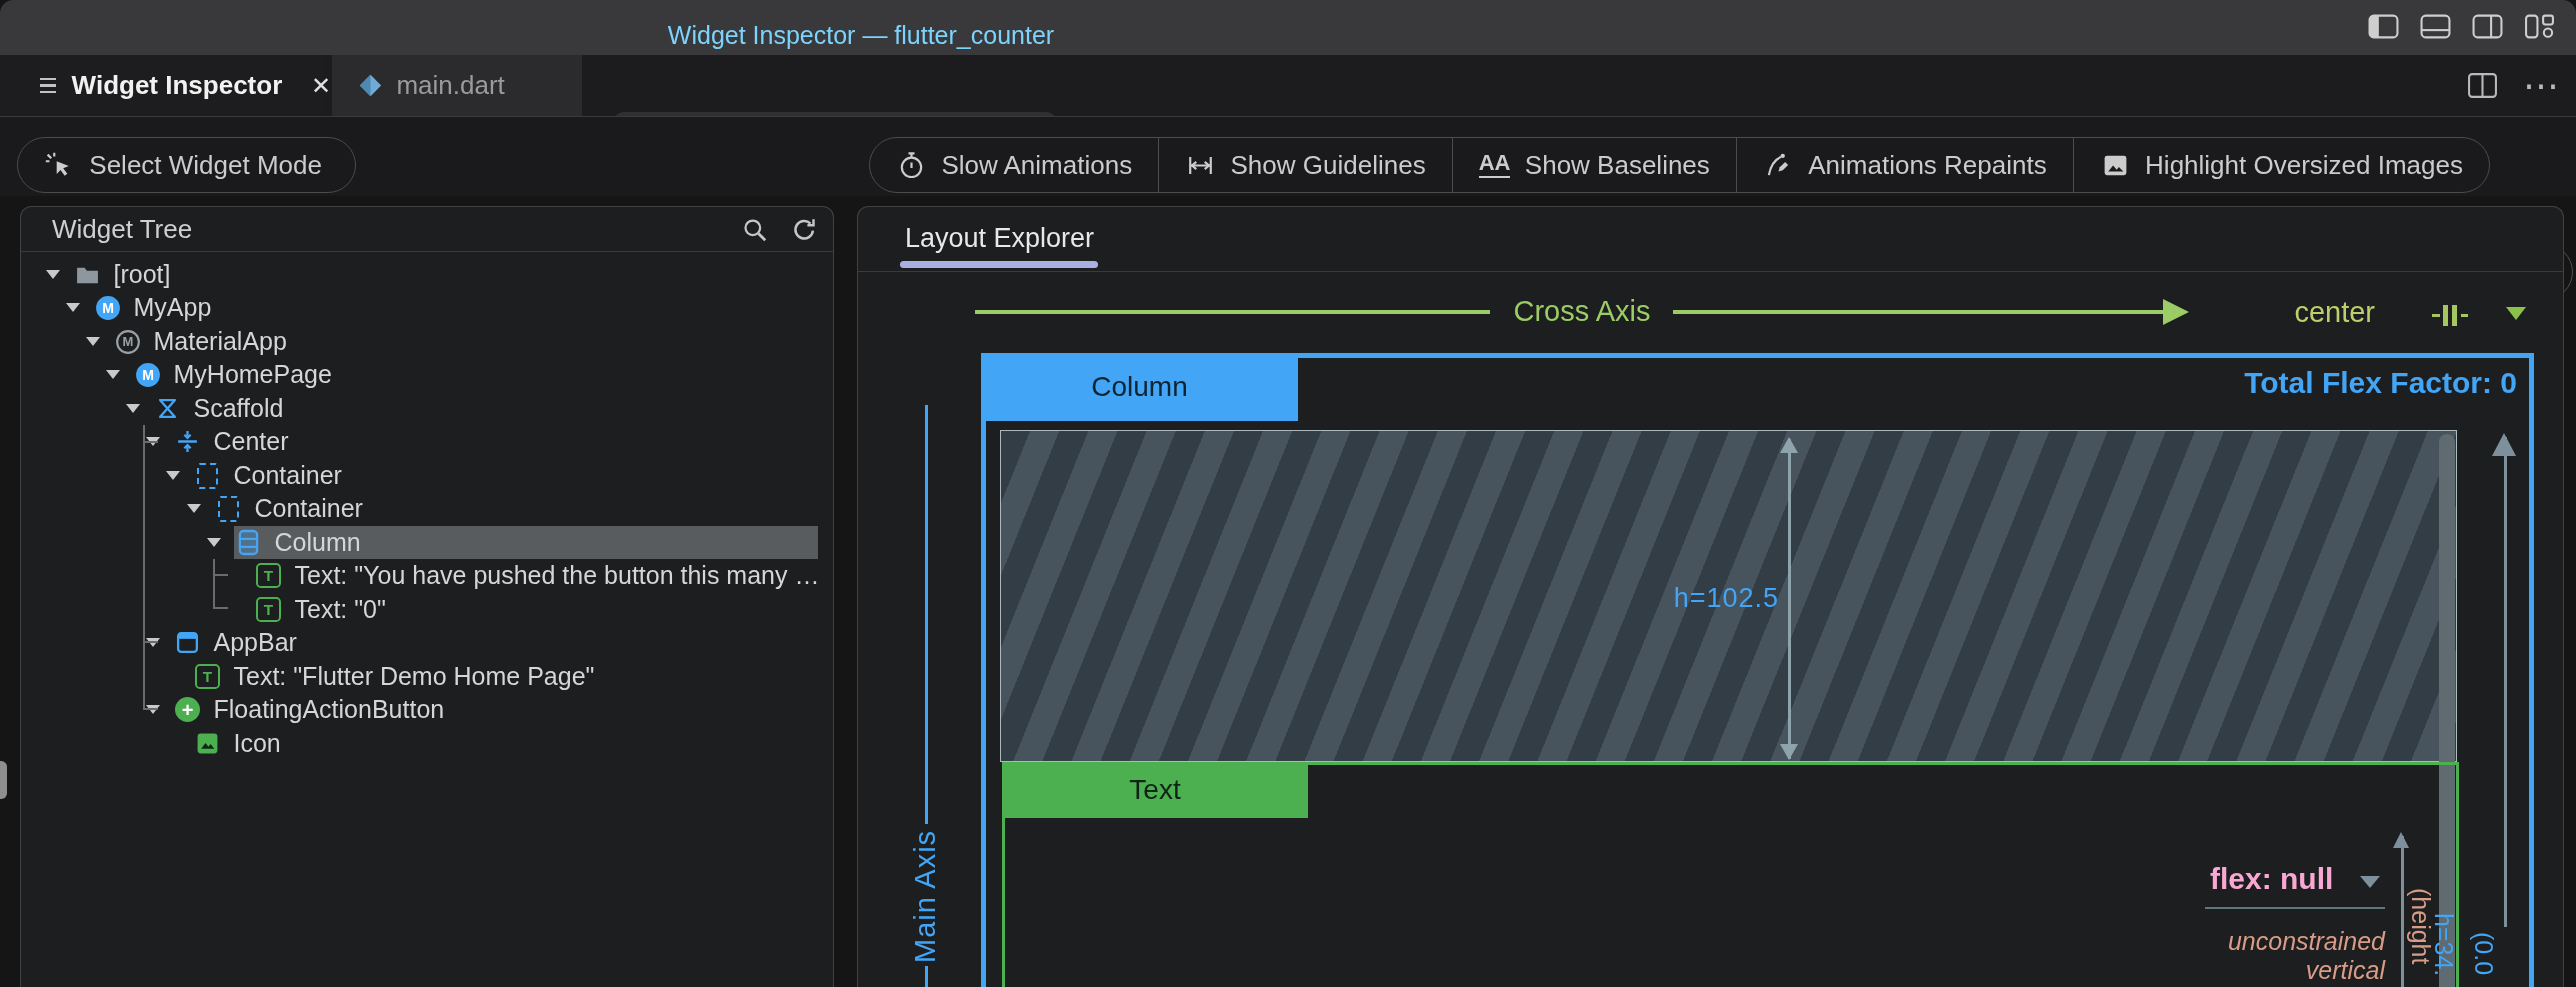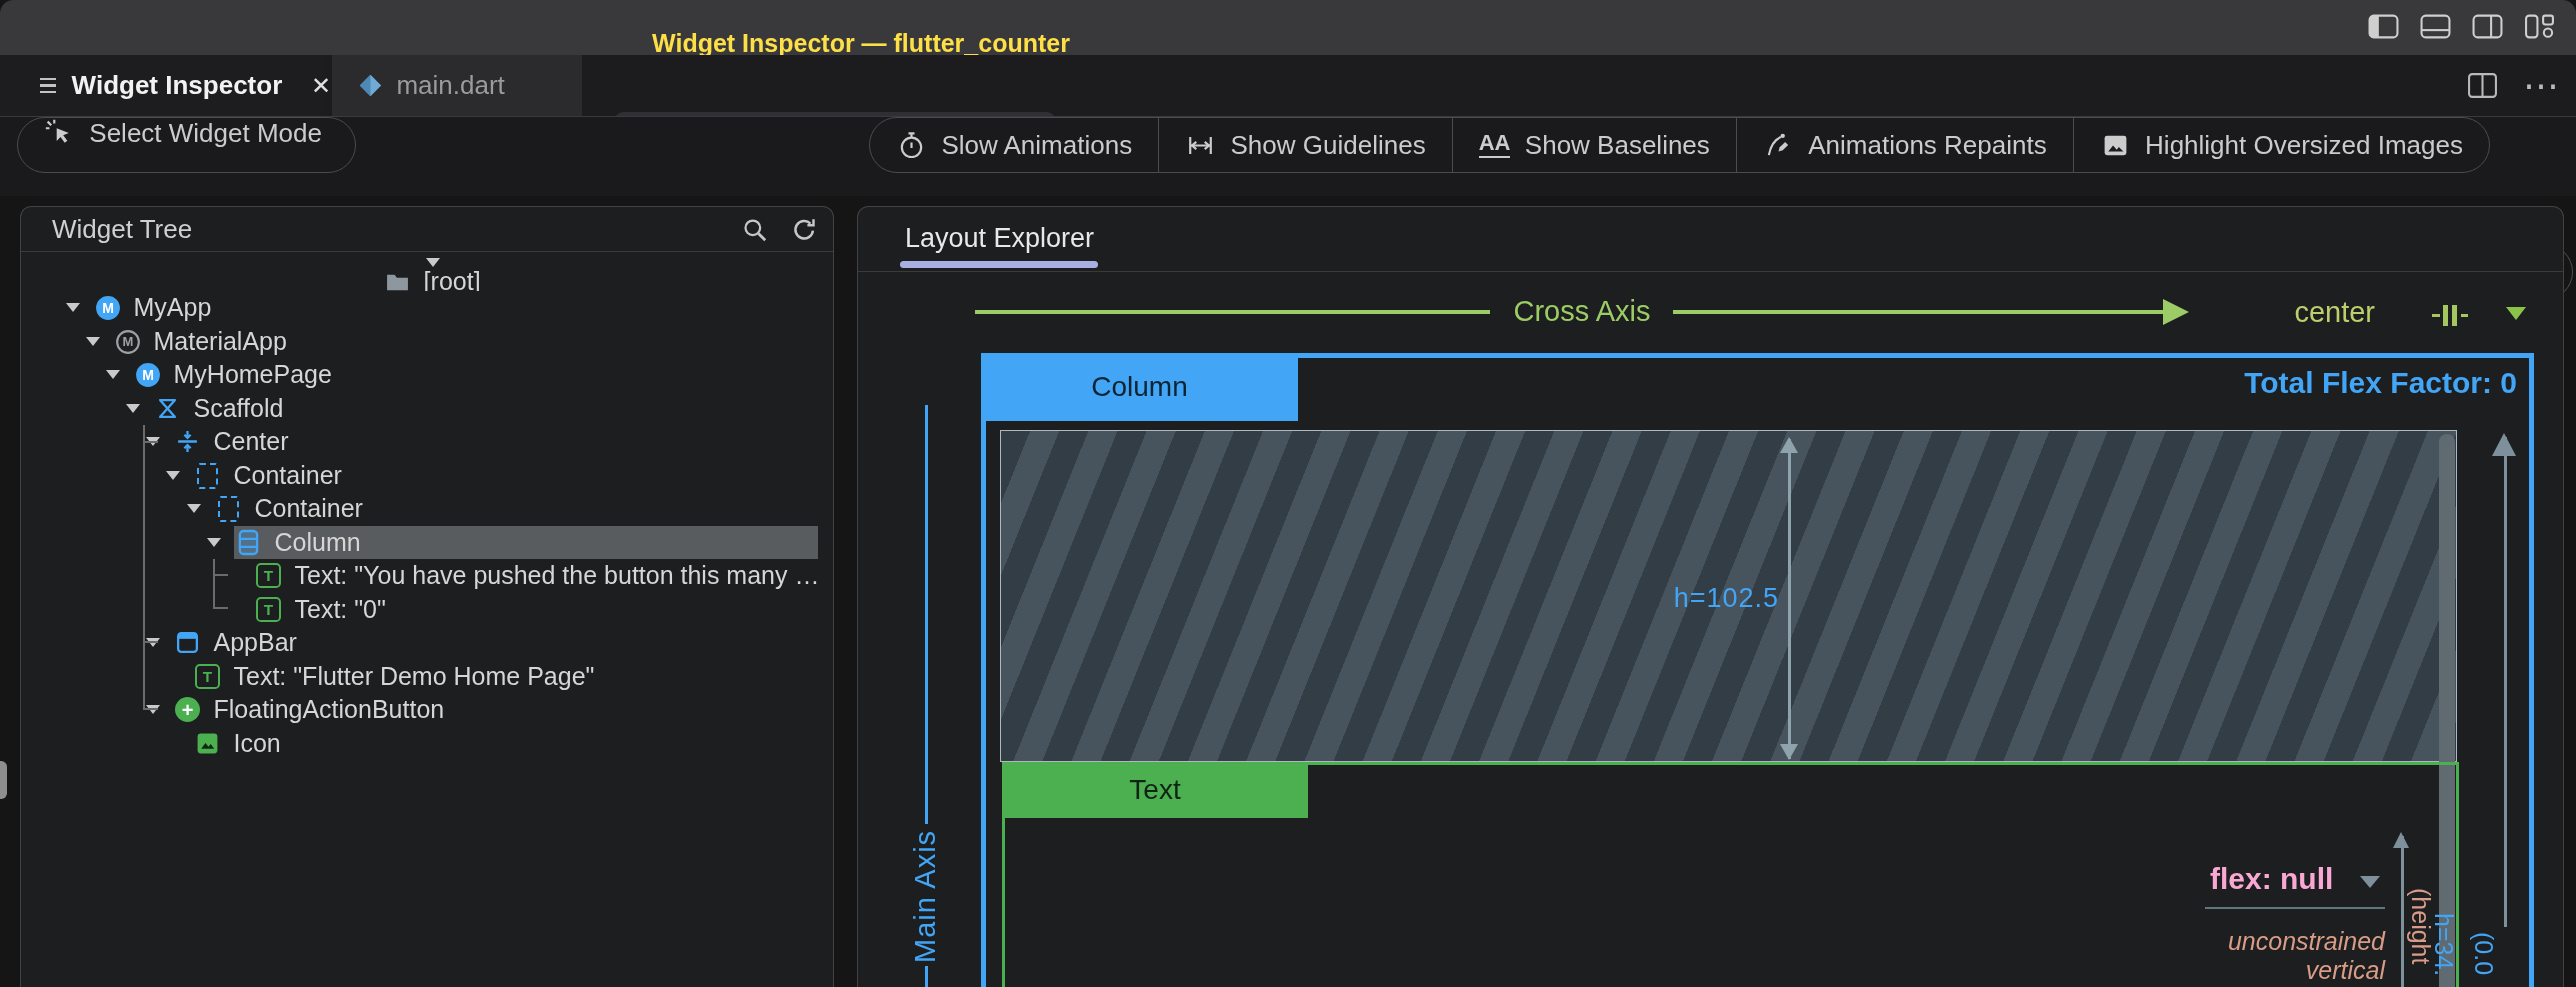--- a/index.html
+++ b/index.html
@@ -1,42 +1,42 @@
 <!DOCTYPE html>
 <html><head>
 <meta charset="utf-8">
 <style>
   html,body{margin:0;padding:0;background:#0e0e0f;}
   #screen{position:relative;width:2576px;height:988px;overflow:hidden;background:#151516;
           font-family:"Liberation Sans",sans-serif;color:#d4d4d4;}
   
   #titlebar{position:absolute;left:0;top:0;width:100%;height:55px;background:#39393b;border-radius:13.4px 13.4px 0 0;}
-  #window-title{position:absolute;left:861px;top:16px;transform:translateX(-50%);line-height:55px;
-                font-size:25px;font-weight:700;color:#fde047;white-space:nowrap;}
+  #window-title{position:absolute;left:861px;top:8px;transform:translateX(-50%);line-height:55px;
+                font-size:25px;font-weight:400;color:#7dd3fc;white-space:nowrap;}
   #win-controls{position:absolute;right:21px;top:14.4px;display:flex;gap:21px;align-items:center;}
   #win-controls span{display:flex;}
   
   #tabbar{position:absolute;left:0;top:55px;width:100%;height:61px;background:#1c1c1e;}
   .tab{position:absolute;top:0;height:61px;display:flex;align-items:center;box-sizing:border-box;}
   #tab-widget-inspector{left:0;width:324px;background:#1d1d1f;padding-left:40px;gap:15.3px;}
   #tab-widget-inspector .tab-label{font-size:26px;font-weight:bold;color:#f2f2f2;white-space:nowrap;}
   #tab-main-dart{left:332px;width:250px;background:#2b2b2d;padding-left:25px;gap:12.4px;}
   #tab-main-dart .tab-label{font-size:26px;color:#9b9b9b;white-space:nowrap;}
   .tab-close{font-size:24px;color:#e0e0e0;margin-left:13.4px;}
   .menu-ico{display:flex;flex-direction:column;gap:3.8px;}
   .menu-ico i{display:block;width:16.3px;height:2.5px;background:#c2c2c2;}
   #debugbar{position:absolute;left:614px;top:57px;width:442px;height:56px;background:#2f3033;border-radius:9.6px;
             display:flex;align-items:center;justify-content:space-around;padding:0 11.5px;box-sizing:border-box;}
   #debugbar .dbg{display:flex;align-items:center;justify-content:center;width:34px;height:34px;}
   #tabbar-right{position:absolute;right:17px;top:55px;height:61px;display:flex;align-items:center;gap:25px;}
   #more-actions-icon{font-size:36px;color:#b9b9b9;line-height:29px;}
   
   #featurebar{position:absolute;left:0;top:116px;width:100%;height:80px;background:#1a1a1c;border-top:1.9px solid #3a3a3c;box-sizing:border-box;}
-  .pill{position:absolute;top:0;height:56px;border:1.9px solid #4c4c4e;border-radius:29px;box-sizing:border-box;
-        display:flex;background:transparent;}
+  .pill{position:absolute;top:20px;height:56px;border:1.9px solid #4c4c4e;border-radius:29px;box-sizing:border-box;
+        display:flex;align-items:center;background:transparent;}
   #select-widget-mode{left:17px;padding:0 33px 0 25px;gap:15.3px;}
   .flabel{font-size:26px;color:#cbcbcb;white-space:nowrap;}
   #toggle-group{right:86px;padding:0;}
   .seg{display:flex;align-items:center;gap:14.4px;padding:0 26px;height:100%;border-left:1.9px solid #4c4c4e;}
   .seg:first-child{border-left:none;}
   .fico{display:flex;width:31px;justify-content:center;}
   .aa-ico{font-size:22px;font-weight:600;color:#cccccc;border-bottom:2.3px solid #cccccc;line-height:1;padding-bottom:1.9px;}
   #gear-button{position:absolute;left:2517px;top:127px;width:56px;height:56px;border:1.9px solid #525254;border-radius:50%;
                box-sizing:border-box;display:flex;align-items:center;justify-content:center;font-size:33px;color:#cfcfcf;}
   
@@ -312,21 +312,21 @@
         </span>
         <span style="display:flex;">
           <svg width="27" height="27" viewBox="0 0 24 24" fill="none" stroke="#c6c6c6" stroke-width="2.2">
               <path d="M19.5 13a7.8 7.8 0 1 1-2.2-6.3"></path>
               <path d="M20 2.8v5.4h-5.4"></path>
             </svg>
         </span>
       </span>
     </div>
     <div id="tree-rows">
-        <div class="trow" style="top: 5.7px; padding-left: 25px; flex-direction: column;">
+        <div class="trow" style="top: 5.7px; padding-left: 25px;">
           <span class="chev">
             <span class="tri-down"></span>
           </span>
           <span class="rbody">
             <span class="ticon">
               <svg width="25" height="25" viewBox="0 0 24 24">
                 <path fill="#8f979e" d="M2 5.5h7.2l2.2 2.8H22v12H2z"></path>
               </svg>
             </span>
             <span class="tlabel">[root]</span>

